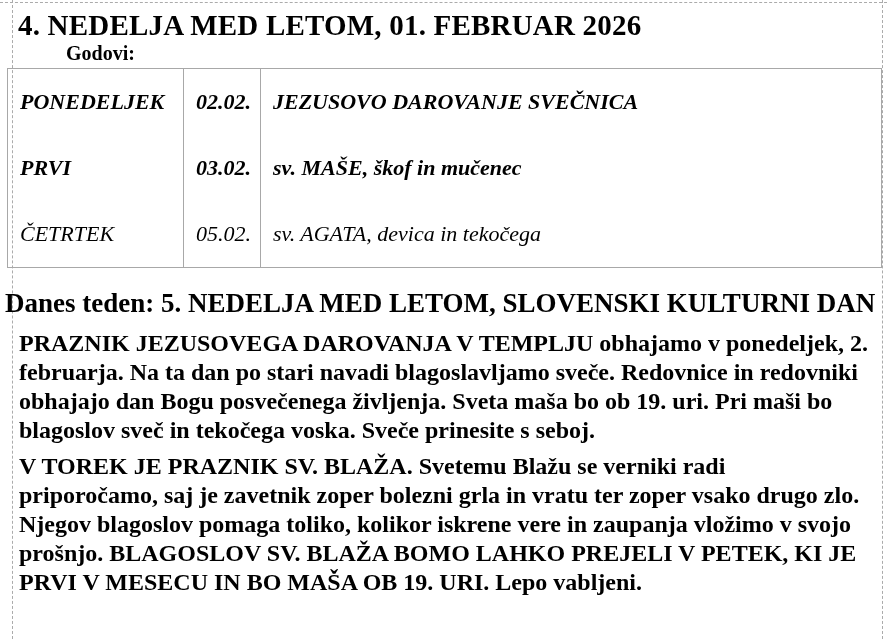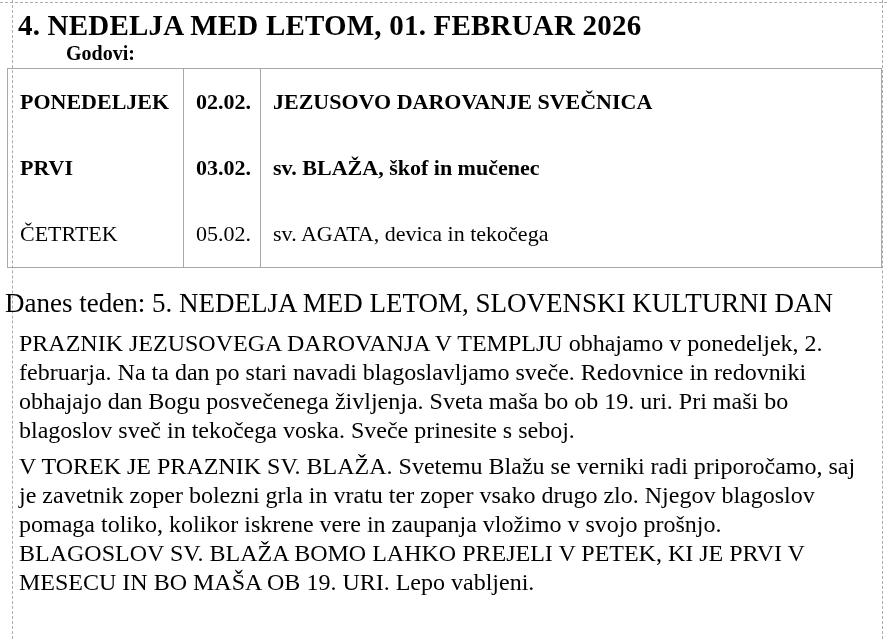--- a/index.html
+++ b/index.html
@@ -36,20 +36,21 @@
     font-weight: bold;
     margin-left: 48px;
   }
   table.feast-table {
     position: absolute;
     left: 7px; top: 68px;
     width: 875px;
     height: 200px;
     border-collapse: collapse;
     table-layout: fixed;
+    font-style: italic;
   }
   table.feast-table, table.feast-table td {
     border: 1.5px solid var(--table-border, #a8a8a8);
   }
   table.feast-table td {
     border-top: none;
     border-bottom: none;
     font-size: 22px;
     height: 28px;
     padding: 0 4px 0 12px;
@@ -58,31 +59,31 @@
     vertical-align: middle;
   }
   table.feast-table .col-day { width: 176px; }
   table.feast-table .col-date { width: 77px; }
   table.feast-table tr.bold td { font-weight: bold; }
 
   .week-heading {
     position: absolute;
     left: 5px; top: 288px;
     font-size: 27px;
-    font-weight: normal;
+    font-weight: bold;
     white-space: nowrap;
   }
   .announcements {
     position: absolute;
     left: 19px; top: 329px;
     width: 851px;
   }
   .announcements p {
     font-size: 24px;
-    font-weight: normal;
+    font-weight: bold;
     line-height: 29px;
     margin-bottom: 7px;
     text-align: left;
   }
 </style>
 </head>
 <body>
 
 <div class="canvas">
 
@@ -97,21 +98,21 @@
   <table class="feast-table">
     <tbody>
       <tr class="bold">
         <td class="col-day">PONEDELJEK</td>
         <td class="col-date">02.02.</td>
         <td class="col-feast">JEZUSOVO DAROVANJE SVEČNICA</td>
       </tr>
       <tr class="bold">
         <td class="col-day">PRVI</td>
         <td class="col-date">03.02.</td>
-        <td class="col-feast">sv. BLAŽA, škof in mučenec</td>
+        <td class="col-feast">sv. MAŠE, škof in mučenec</td>
       </tr>
       <tr>
         <td class="col-day">ČETRTEK</td>
         <td class="col-date">05.02.</td>
         <td class="col-feast">sv. AGATA, devica in tekočega</td>
       </tr>
     </tbody>
   </table>
 
   <div class="week-heading">Danes teden: 5. NEDELJA MED LETOM, SLOVENSKI KULTURNI DAN</div>

